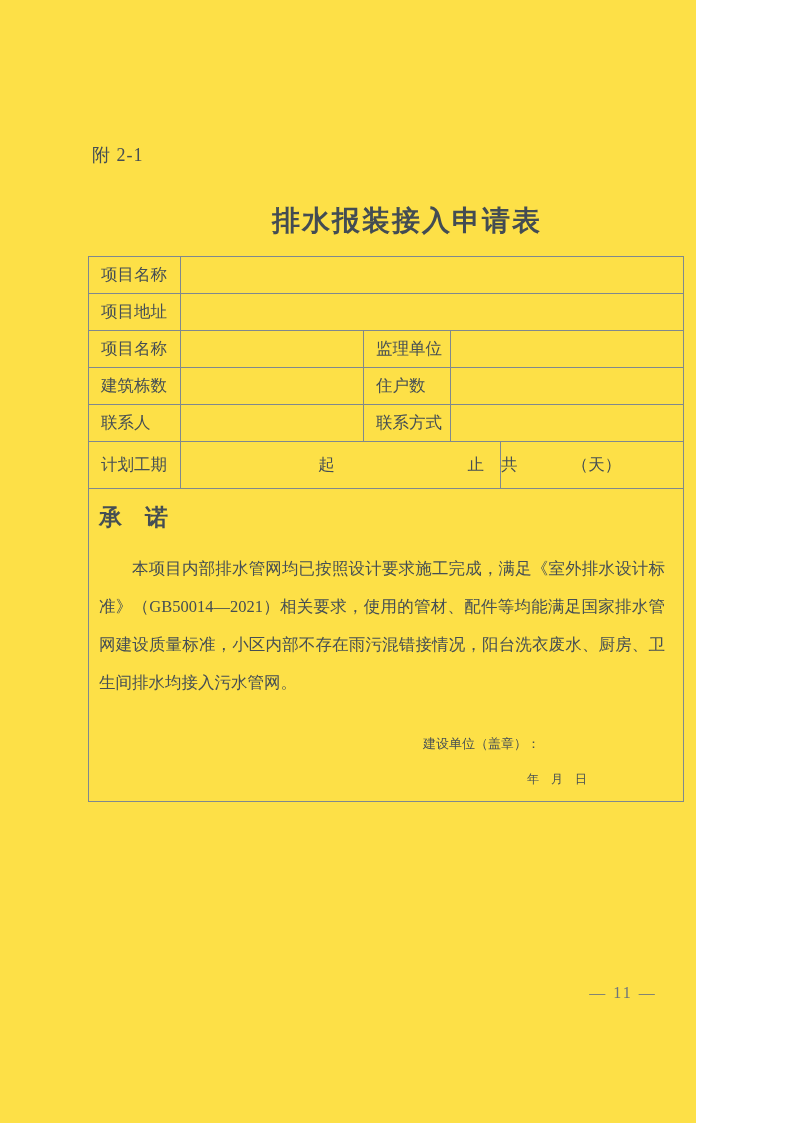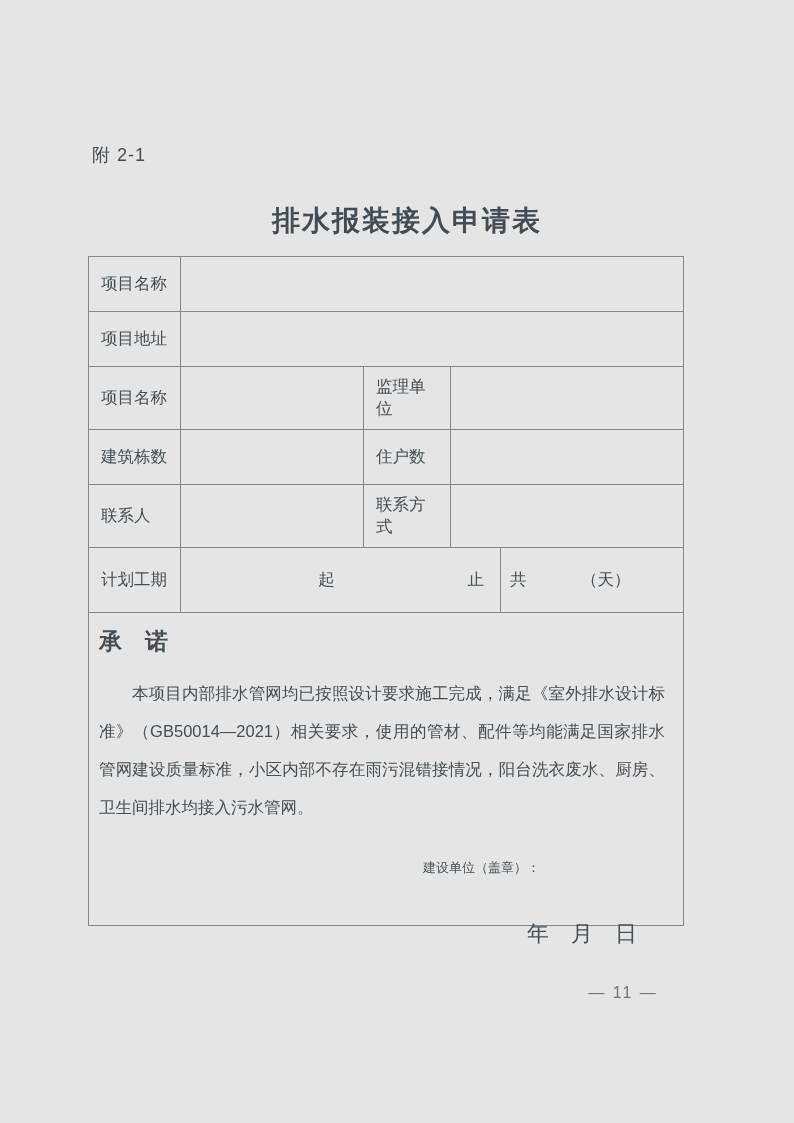--- a/index.html
+++ b/index.html
@@ -2,24 +2,24 @@
 <html><head>
 <meta charset="utf-8">
 <style>
   html, body {
     margin: 0;
     padding: 0;
     background: #ffffff;
   }
   .page {
     position: relative;
-    width: 794px;
+    width: 696px;
     height: 1123px;
-    background: #e5e5e5;
-    font-family: Liberation Sans, sans-serif;
+    background: #fde047;
+    font-family: Liberation Serif, serif;
     color: #454e54;
     overflow: hidden;
   }
   .attachment-label {
     position: absolute;
     left: 92px;
     top: 143px;
     font-size: 18px;
     letter-spacing: 1px;
   }
@@ -40,21 +40,21 @@
     left: 88px;
     top: 256px;
     width: 595px;
     border-collapse: collapse;
     table-layout: fixed;
     font-size: 16.5px;
     color: #454e54;
   }
   .form-table td {
     border: 1px solid #80888d;
-    padding: 9px;
+    padding: 0;
     vertical-align: middle;
   }
   .form-table td.lab {
     padding-left: 12px;
   }
   .r-std td { height: 36px; }
   .r-period td { height: 46px; }
 
   .period-cell { position: relative; }
   .period-start {
@@ -94,23 +94,22 @@
     position: absolute;
     left: 334px;
     top: 246px;
     font-size: 13px;
     white-space: nowrap;
   }
   .date-line {
     position: absolute;
     left: 438px;
     top: 282px;
-    font-size: 22px;
+    font-size: 12px;
     white-space: nowrap;
-    margin-top: 24px;
   }
   .page-number {
     position: absolute;
     left: 573px;
     top: 984px;
     width: 100px;
     text-align: center;
     font-size: 16px;
     color: #6e757b;
     letter-spacing: 2px;

